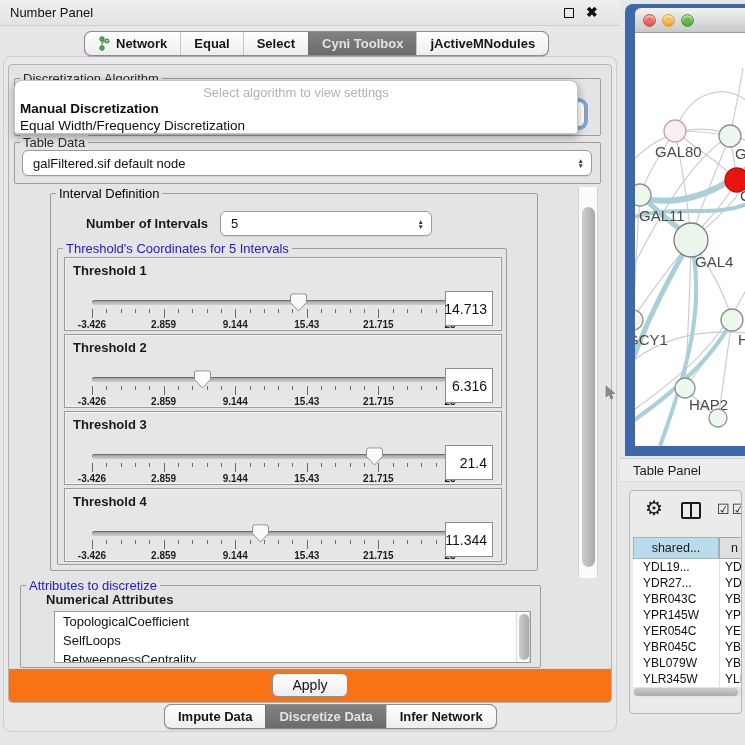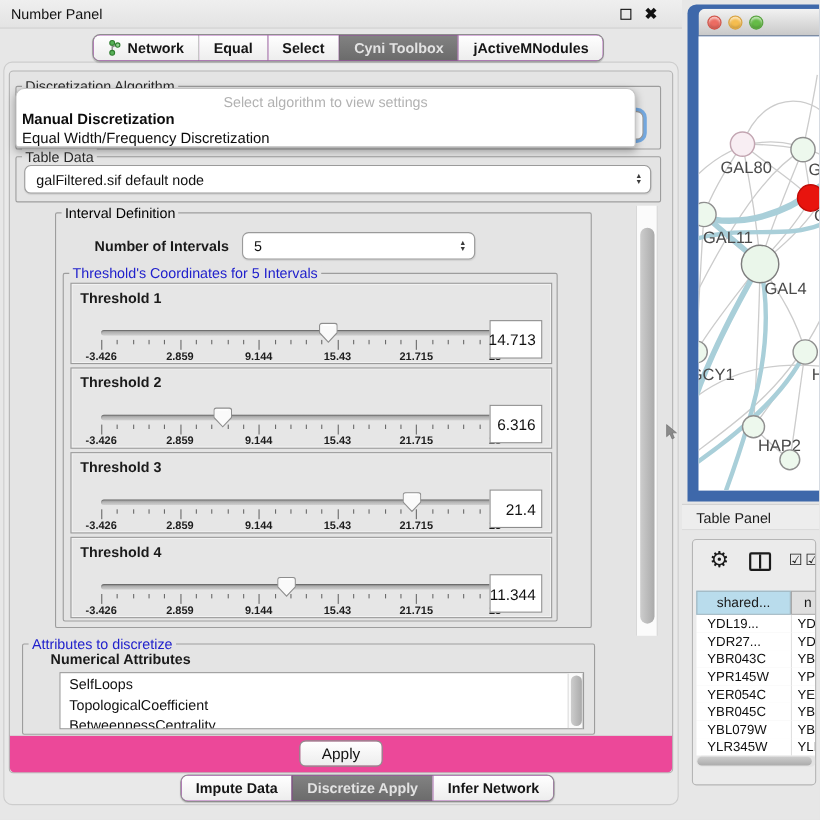--- a/index.html
+++ b/index.html
@@ -53,21 +53,21 @@
   .labzone { position:absolute; left:27px; top:61px; width:358px; height:11px; }
   .tlab { position:absolute; transform:translateX(-50%); font-size:10px; font-weight:bold; color:#1c1c1c; white-space:nowrap; }
   .thumb { position:absolute; top:35px; width:17px; height:19px; z-index:2; }
   .valbox { position:absolute; left:380px; top:33px; width:48px; height:35px; background:#fff; border:1px solid #8d8d8d; display:flex; align-items:center; justify-content:flex-end; padding-right:5px; font-size:14px; color:#111; }
 
   
   #attrList { left:54px; top:611px; width:477px; height:52px; background:#fff; border:1px solid #9a9a9a; overflow:hidden; }
   .attr-item { padding:1px 0 1px 8px; font-size:13px; line-height:17px; color:#111; white-space:nowrap; }
 
   
-  #applyRow { left:9px; top:668px; width:602px; height:34px; background:#ec4899; border-top:1px solid #d9d9d9; border-radius:0 0 4px 4px; }
+  #applyRow { left:9px; top:668px; width:602px; height:34px; background:#f97316; border-top:1px solid #d9d9d9; border-radius:0 0 4px 4px; }
   #applyBtn { position:absolute; left:263px; top:4px; width:76px; height:24px; background:linear-gradient(#ffffff,#ededed); border:1px solid #8d8d8d; border-radius:6px; font-size:14px; color:#111; display:flex; align-items:center; justify-content:center; }
 
   
   #netWin { left:625px; top:4px; width:120px; height:452px; background:#3e68aa; border-radius:8px 0 0 0; }
   #netTitle { position:absolute; left:10px; top:4px; width:110px; height:25px; background:linear-gradient(#f2f2f2,#c9c9c9); border-radius:6px 0 0 0; border-bottom:1px solid #9a9a9a; }
   .light { position:absolute; top:6px; width:13px; height:13px; border-radius:50%; box-shadow:inset 0 2px 2px rgba(255,255,255,.6), inset 0 -2px 2px rgba(0,0,0,.15); }
   #netContent { position:absolute; left:10px; top:29px; width:110px; height:413px; background:#ffffff; overflow:hidden; }
 
   
   #tpHeader { left:620px; top:458px; width:125px; height:24px; background:#ededed; border-top:1px solid #cfcfcf; border-bottom:1px solid #dadada; }
@@ -345,38 +345,38 @@
         <div class="valbox">11.344</div>
       </div>
     </div>
   <div class="glabel blue" style="left:63px; top:241px;">Threshold's Coordinates for 5 Intervals</div>
 
   <div class="group" style="left:20px; top:585px; width:521px; height:83px;"></div>
   <div class="glabel blue" style="left:26px; top:578px;">Attributes to discretize</div>
   <div class="abs" style="left:46px; top:592px; font-weight:bold;">Numerical Attributes</div>
   <div class="abs" id="attrList">
     <div id="attrItems">
+        <div class="attr-item">TopologicalCoefficient</div>
         <div class="attr-item">SelfLoops</div>
-        <div class="attr-item">TopologicalCoefficient</div>
         <div class="attr-item">BetweennessCentrality</div>
       </div>
     <div class="vsb-track" style="right:0; top:0; width:14px; height:100%; border-left:1px solid #dcdcdc;">
       <div class="vsb-thumb" style="left:2px; top:2px; width:10px; height:46px;"></div>
     </div>
   </div>
 
   <div class="abs" id="applyRow">
     <div id="applyBtn">Apply</div>
   </div>
   <div class="seg" id="bottomTabs" style="left:164px; top:704px; z-index:20;text-align:center;">
       <div class="s">
         <span>Impute Data</span>
       </div>
       <div class="s sel">
-        <span>Discretize Apply</span>
+        <span>Discretize Data</span>
       </div>
       <div class="s">
         <span>Infer Network</span>
       </div>
     </div>
 
   <svg class="abs" style="left:605px; top:385px;" width="11" height="15">
     <polygon points="1,1 1,12 4,9.5 6,14 8,13 6,8.5 10,8.5" fill="#8a8a8a" stroke="#6f6f6f" stroke-width="0.6"></polygon>
   </svg>
 

